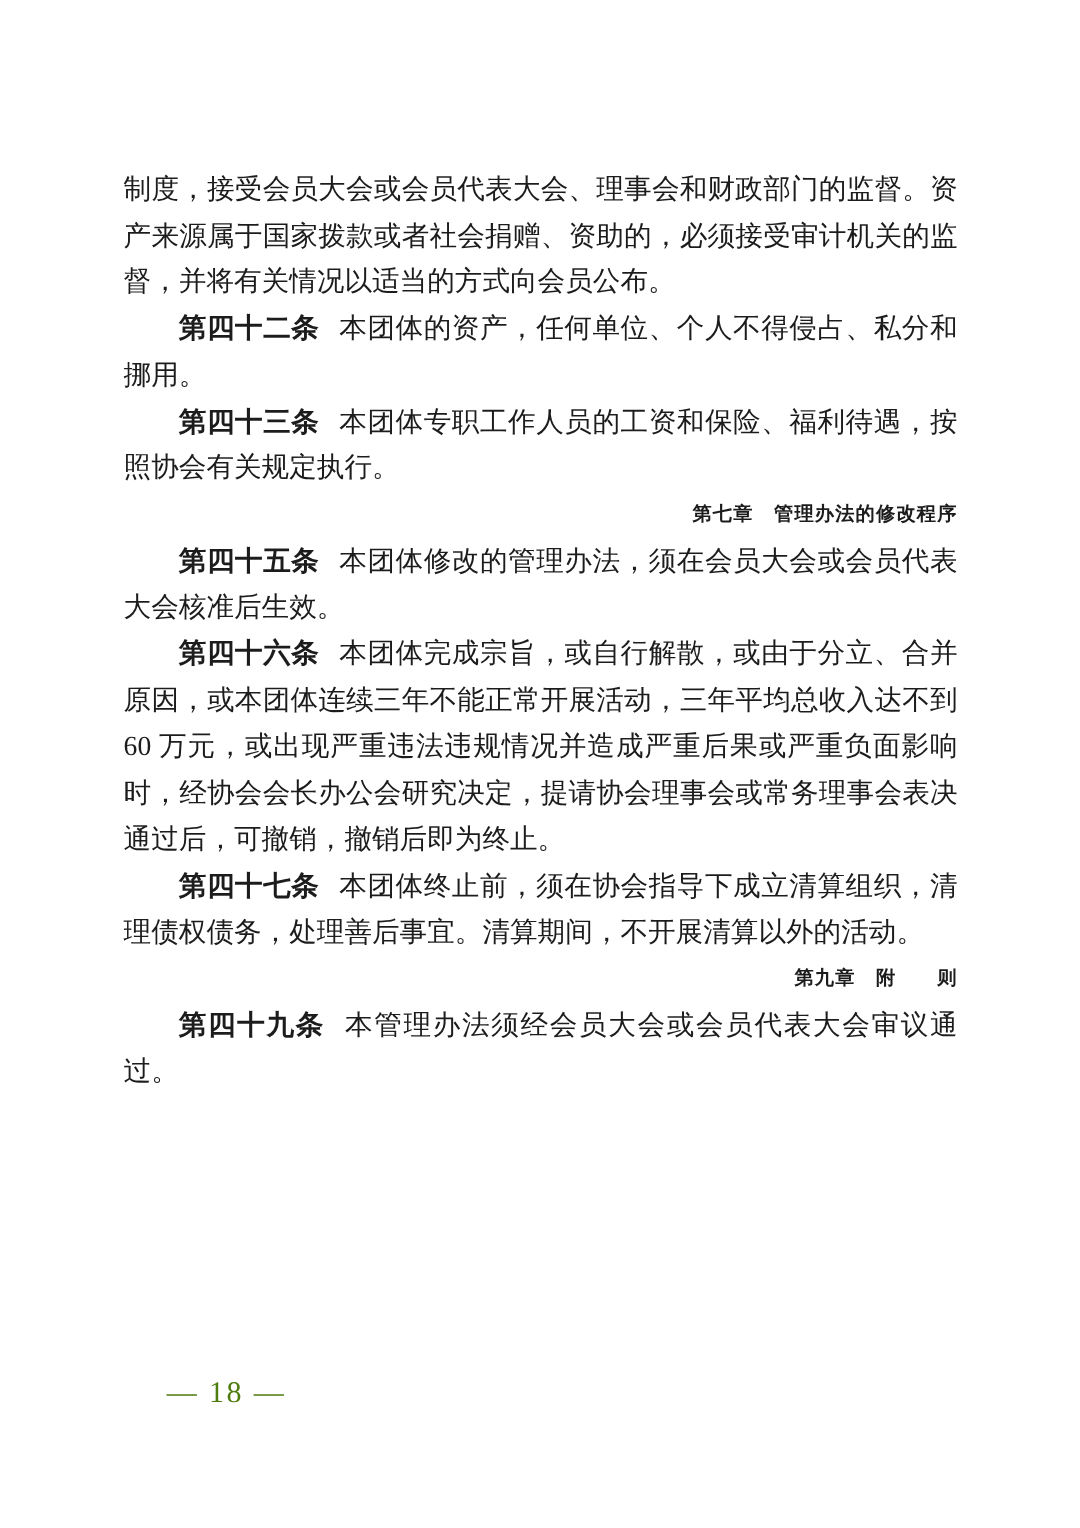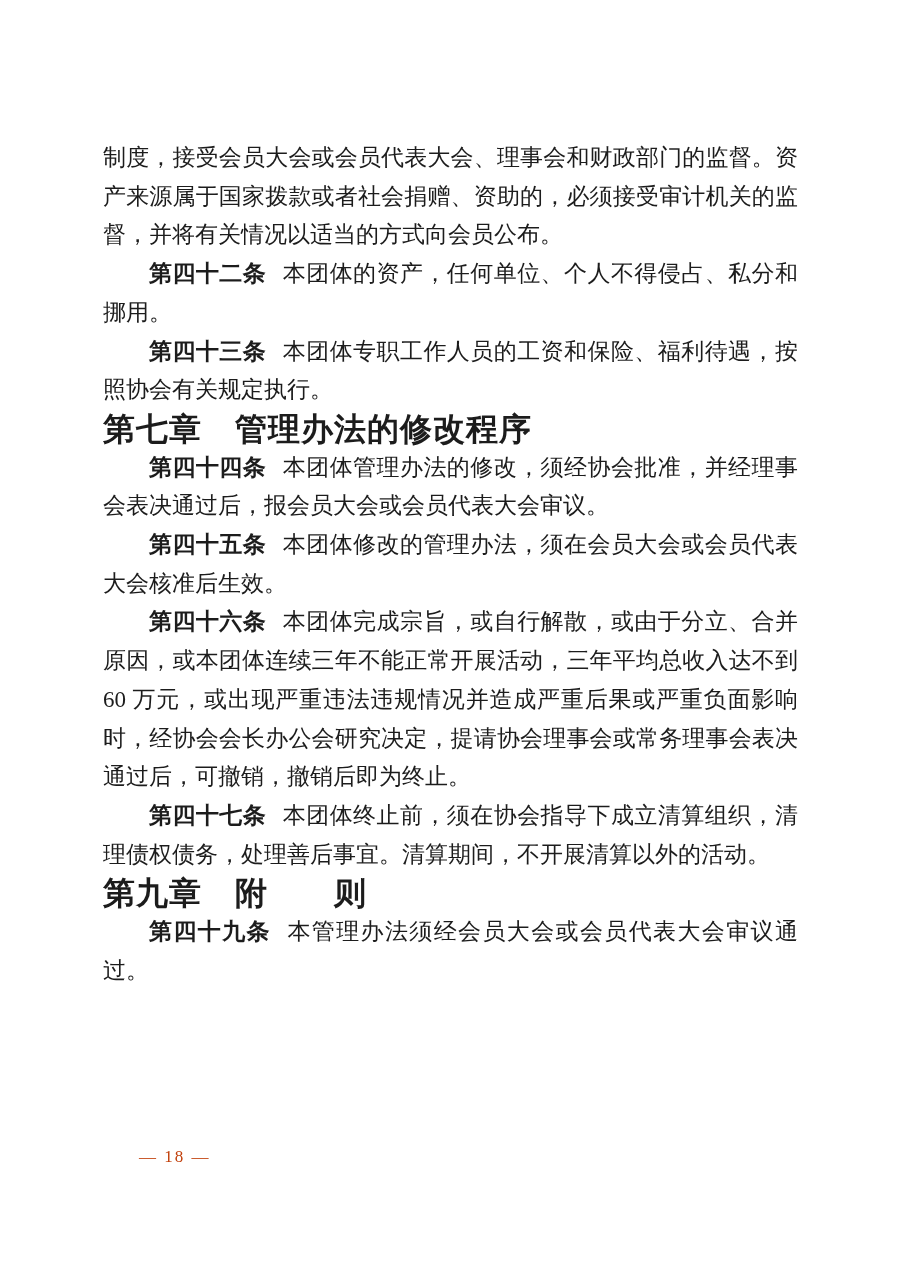--- a/index.html
+++ b/index.html
@@ -31,50 +31,49 @@
     padding: 0;
   }
   p.body-continued {
     text-indent: 0;
   }
   p.article {
     text-indent: 2em;
   }
   p.chapter {
     text-indent: 0;
-    text-align: left;
+    text-align: right;
     font-family: "Liberation Sans", "DejaVu Sans", sans-serif;
     font-weight: 700;
-    font-size: 32px;
+    font-size: 16px;
     letter-spacing: 1px;
   }
   .article-number {
     font-weight: 700;
     margin-right: 0.72em;
   }
   .page-number {
     position: absolute;
     left: 139px;
     top: 1147px;
-    font-size: 17px;
-    color: #c2410c;
+    font-size: 25px;
+    color: #4d7c0f;
     letter-spacing: 2px;
     font-family: "Liberation Serif", "DejaVu Serif", serif;
   }
 </style>
 </head>
 <body>
 
 <div class="page">
   <div class="text-block">
       <p class="body-continued">制度，接受会员大会或会员代表大会、理事会和财政部门的监督。资产来源属于国家拨款或者社会捐赠、资助的，必须接受审计机关的监督，并将有关情况以适当的方式向会员公布。</p>
       <p class="article"><span class="article-number">第四十二条</span><span>本团体的资产，任何单位、个人不得侵占、私分和挪用。</span></p>
       <p class="article"><span class="article-number">第四十三条</span><span>本团体专职工作人员的工资和保险、福利待遇，按照协会有关规定执行。</span></p>
       <p class="chapter">第七章　管理办法的修改程序</p>
-      <p class="article"><span class="article-number">第四十四条</span><span>本团体管理办法的修改，须经协会批准，并经理事会表决通过后，报会员大会或会员代表大会审议。</span></p>
       <p class="article"><span class="article-number">第四十五条</span><span>本团体修改的管理办法，须在会员大会或会员代表大会核准后生效。</span></p>
       <p class="article"><span class="article-number">第四十六条</span><span>本团体完成宗旨，或自行解散，或由于分立、合并原因，或本团体连续三年不能正常开展活动，三年平均总收入达不到 60 万元，或出现严重违法违规情况并造成严重后果或严重负面影响时，经协会会长办公会研究决定，提请协会理事会或常务理事会表决通过后，可撤销，撤销后即为终止。</span></p>
       <p class="article"><span class="article-number">第四十七条</span><span>本团体终止前，须在协会指导下成立清算组织，清理债权债务，处理善后事宜。清算期间，不开展清算以外的活动。</span></p>
       <p class="chapter">第九章　附　　则</p>
       <p class="article"><span class="article-number">第四十九条</span><span>本管理办法须经会员大会或会员代表大会审议通过。</span></p>
     </div>
   <div class="page-number">— 18 —</div>
 </div>
 
 </body></html>

